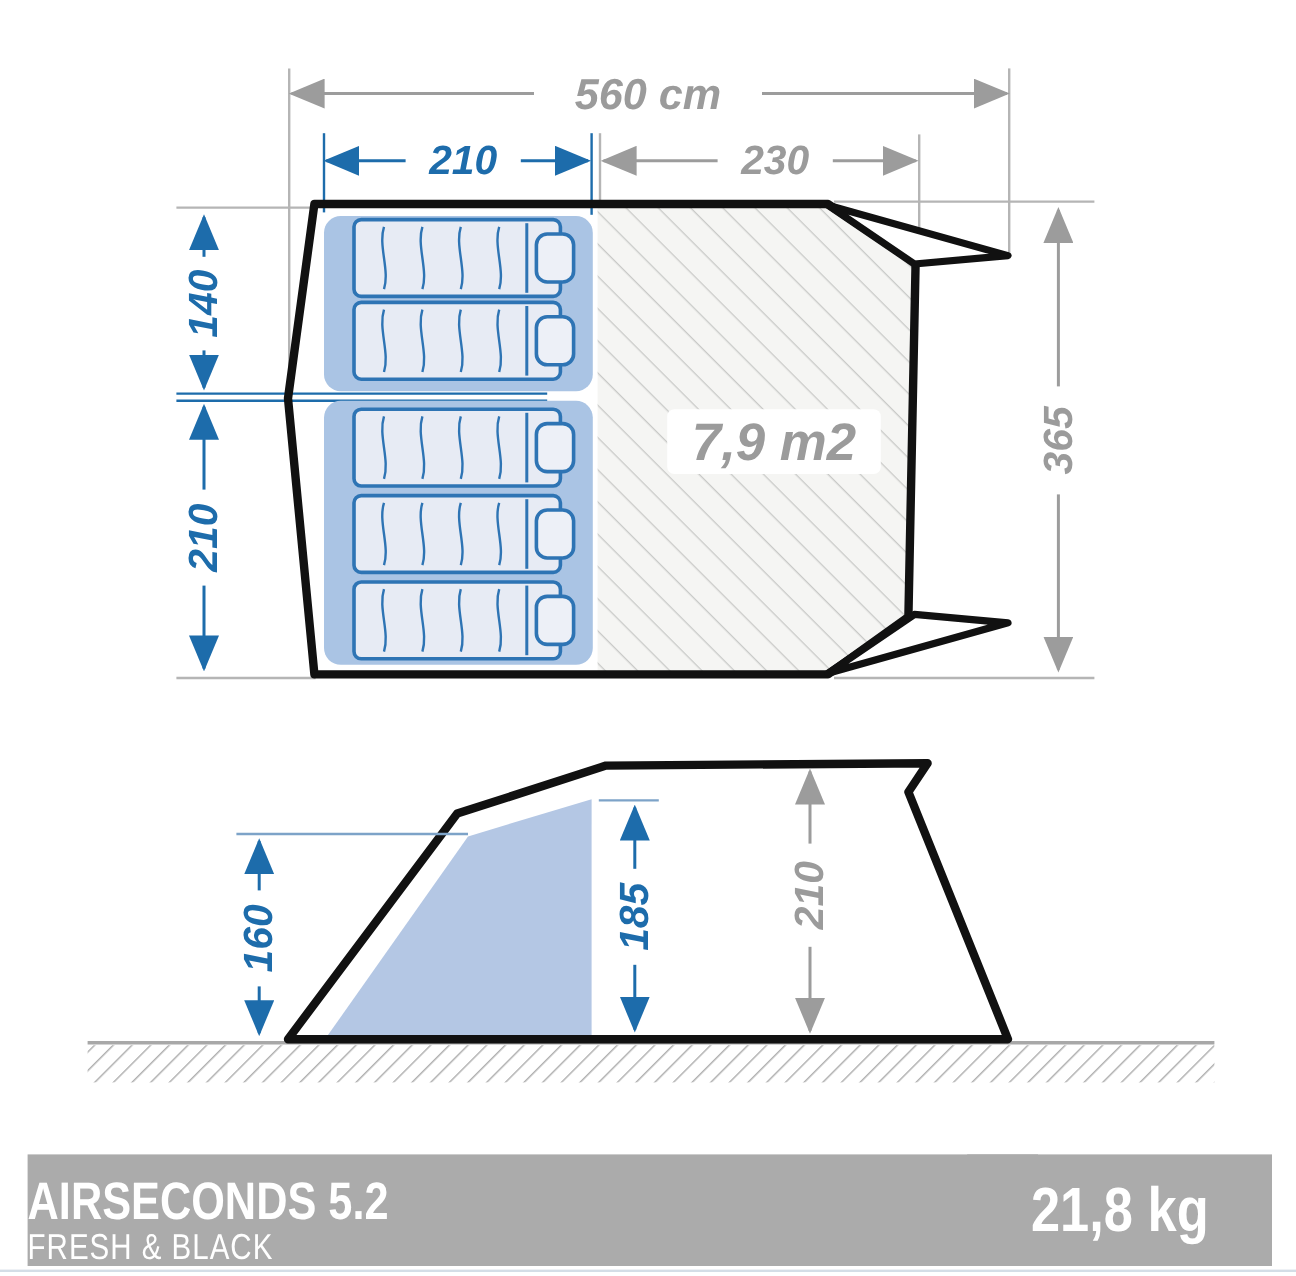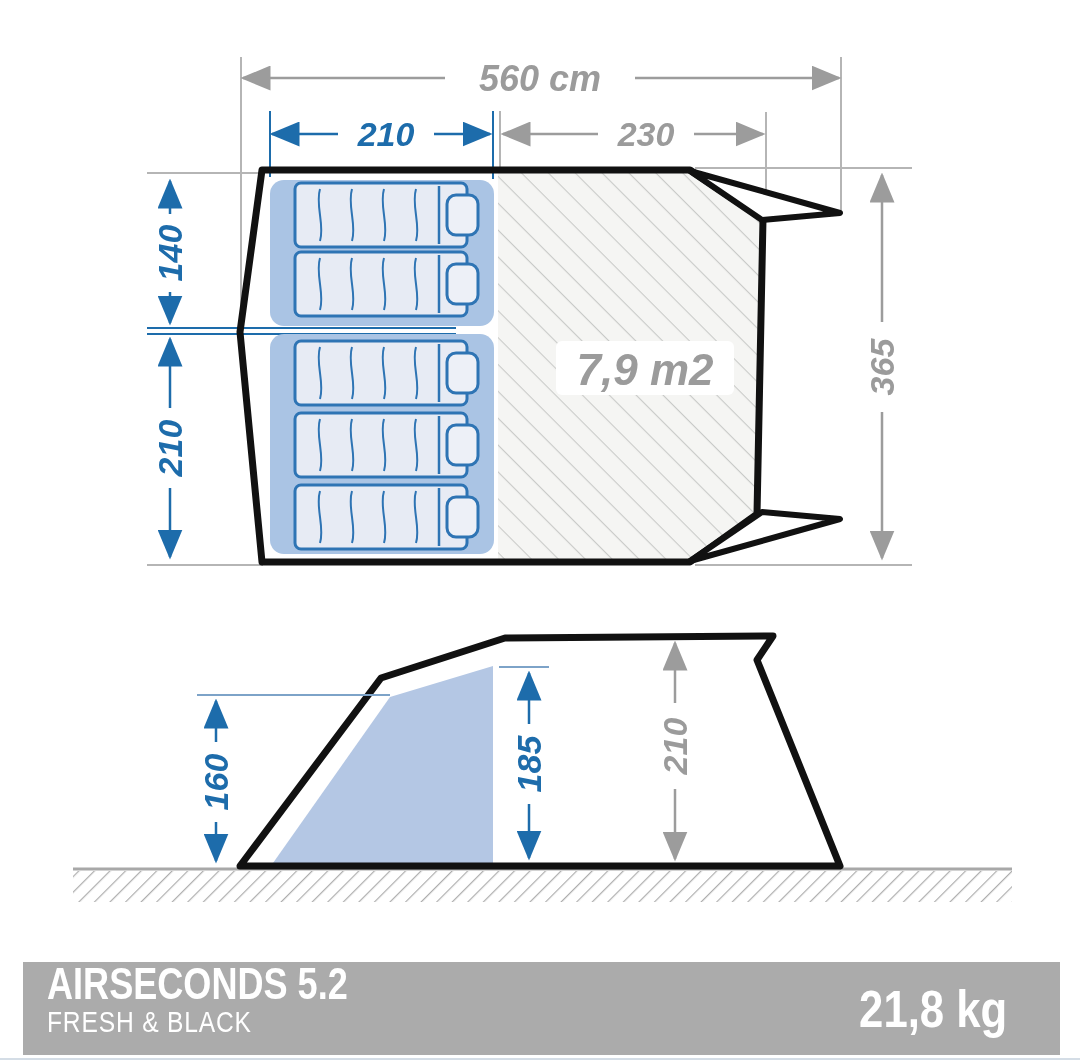--- a/index.html
+++ b/index.html
@@ -3,21 +3,21 @@
 <meta charset="utf-8">
 <style>
   html,body{margin:0;padding:0;background:#fff;}
   .canvas{position:relative;width:1080px;height:1063px;background:#ffffff;overflow:hidden;
           font-family:"Liberation Sans",sans-serif;}
   .diagram-svg{position:absolute;left:0;top:0;}
   .dim-num{font-family:"Liberation Sans",sans-serif;font-weight:bold;font-style:italic;}
   
   .footer-bar{position:absolute;top:962px;left:0;width:1080px;height:93px;}
   .footer-left{position:absolute;left:23px;top:0;width:842px;height:93px;background:#ababab;
-               display:flex;flex-direction:column;justify-content:flex-start;padding-left:24px;box-sizing:border-box;}
+               display:flex;flex-direction:column;justify-content:flex-end;box-sizing:border-box;}
   .footer-right{position:absolute;left:806px;top:0;width:254px;height:93px;background:#ababab;
                 display:flex;align-items:center;justify-content:center;}
   .ftitle{color:#fff;font-size:44px;font-weight:bold;line-height:1.0;letter-spacing:0px;
           transform:scaleX(.82);transform-origin:left center;white-space:nowrap;}
   .fsub{color:#fff;font-size:30px;font-weight:normal;line-height:1.05;letter-spacing:1px;
         transform:scaleX(.82);transform-origin:left center;white-space:nowrap;}
   .fweight{color:#fff;font-size:52px;font-weight:bold;transform:scaleX(.84);white-space:nowrap;}
   .bottom-line{position:absolute;left:0;top:1058px;width:1080px;height:2px;background:#d4dde6;}
 </style>
 </head>

